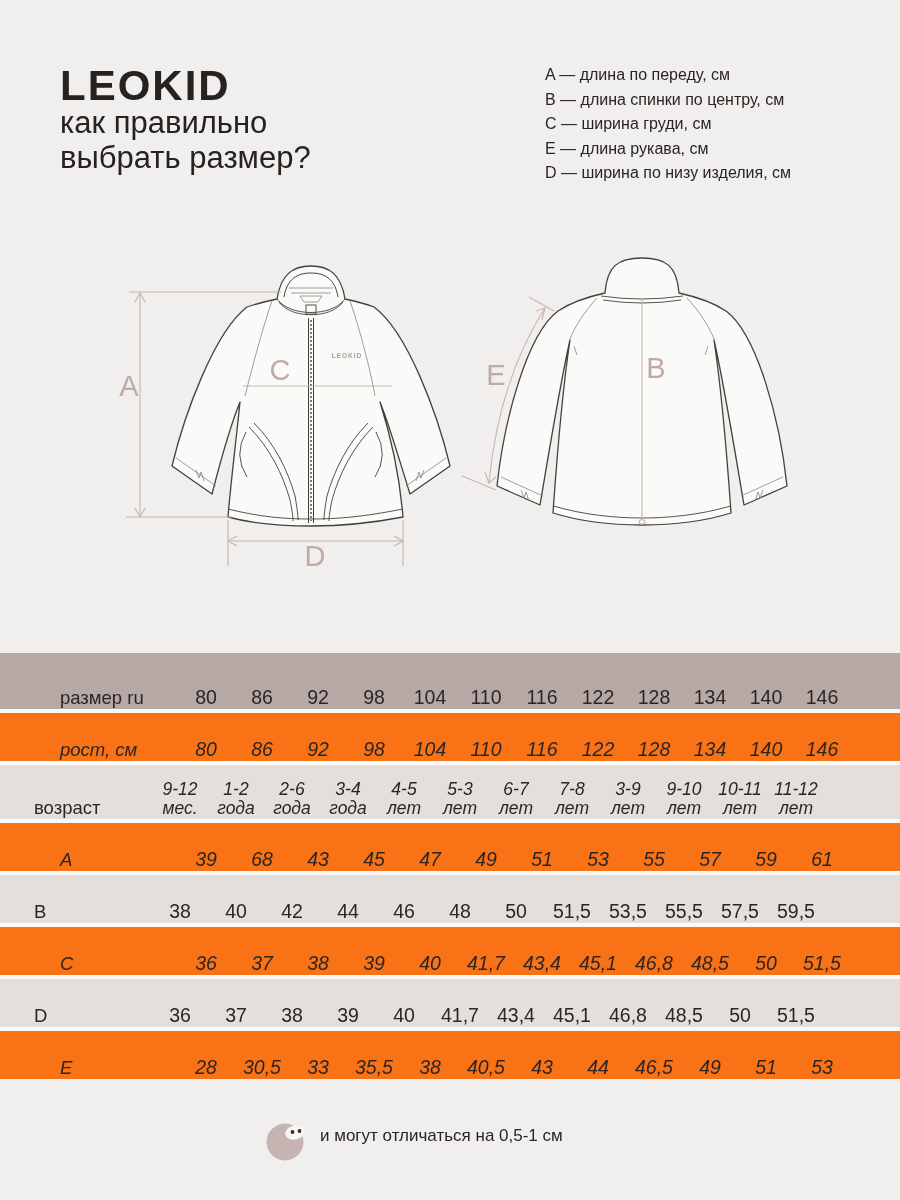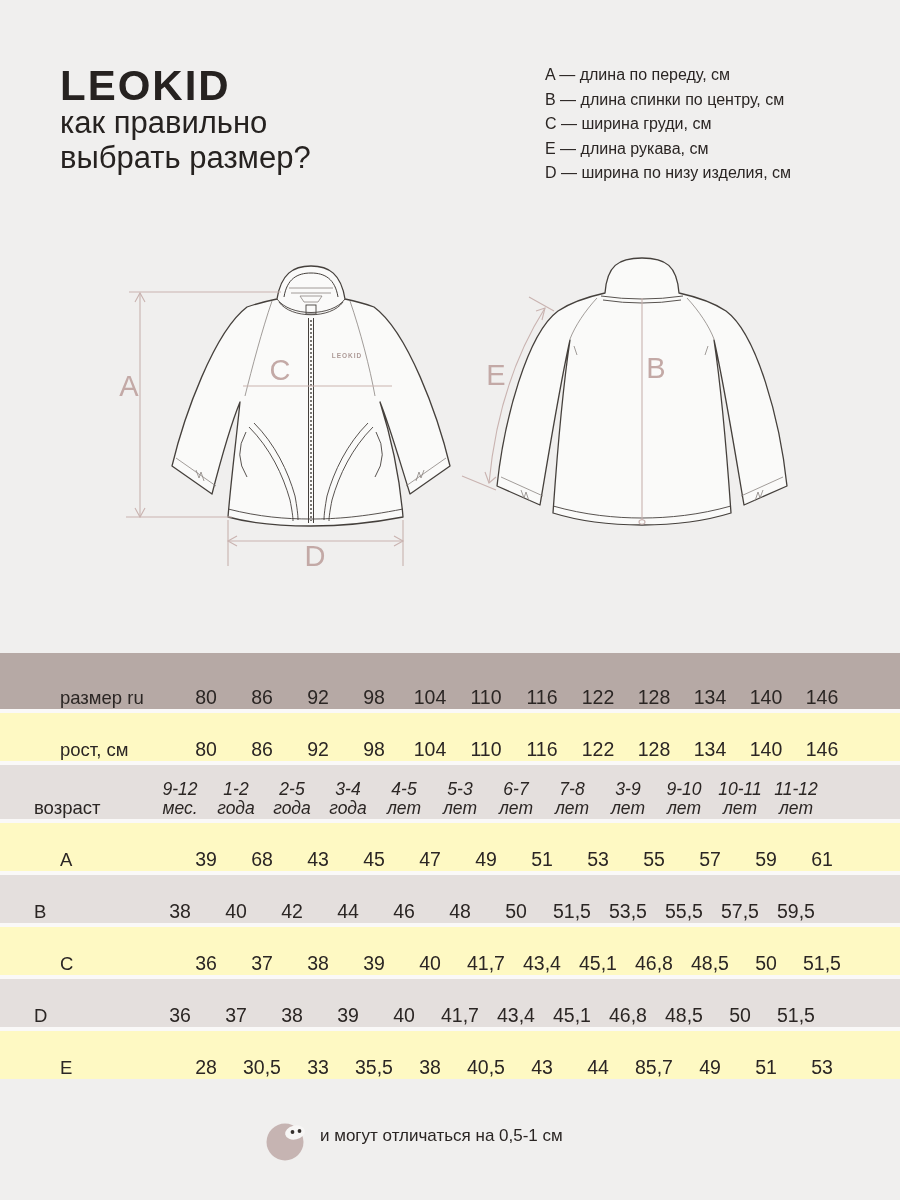--- a/index.html
+++ b/index.html
@@ -12,21 +12,21 @@
   .legend{position:absolute;left:545px;top:63px;font-size:16px;line-height:24.6px;color:#2a2523;}
 
   
   .diagram{position:absolute;left:0;top:0;width:900px;height:620px;}
 
   
   .sizes-table{position:absolute;left:0;top:653px;width:900px;background:#faf9f8;display:flex;flex-direction:column;gap:4px;}
   .trow{display:flex;align-items:flex-end;padding-left:60px;box-sizing:border-box;width:900px;}
   .t-dark{background:#b6a9a5;}
   .t-mid{background:#e4dfdd;padding-left:34px;}
-  .t-light{background:#fef9c3;}
+  .t-light{background:#f97316;font-style:italic;}
   .tlabel{width:118px;font-size:18.5px;color:#2b2624;}
   .tcells{display:flex;}
   .cell{width:56px;text-align:center;font-size:19.5px;line-height:1.12;white-space:pre-line;color:#2b2624;}
   .t-age .cell{font-size:17.5px;font-style:italic;}
 
   
   .footer-icon{position:absolute;left:262px;top:1118px;}
   .footer-note{position:absolute;left:320px;top:1124px;font-size:17px;line-height:23.5px;color:#2a2523;}
 </style>
 </head>
@@ -183,21 +183,21 @@
           <span class="cell">146</span>
         </div>
     </div>
     <div class="trow t-mid t-age" style="height:54px">
       <div class="tlabel">возраст</div>
       <div class="tcells">
           <span class="cell">9-12
 мес.</span>
           <span class="cell">1-2
 года</span>
-          <span class="cell">2-5
+          <span class="cell">2-6
 года</span>
           <span class="cell">3-4
 года</span>
           <span class="cell">4-5
 лет</span>
           <span class="cell">5-3
 лет</span>
           <span class="cell">6-7
 лет</span>
           <span class="cell">7-8
@@ -284,21 +284,21 @@
       <div class="tlabel">E</div>
       <div class="tcells">
           <span class="cell">28</span>
           <span class="cell">30,5</span>
           <span class="cell">33</span>
           <span class="cell">35,5</span>
           <span class="cell">38</span>
           <span class="cell">40,5</span>
           <span class="cell">43</span>
           <span class="cell">44</span>
-          <span class="cell">85,7</span>
+          <span class="cell">46,5</span>
           <span class="cell">49</span>
           <span class="cell">51</span>
           <span class="cell">53</span>
         </div>
     </div>
   </div>
 
   <svg class="footer-icon" width="50" height="50" viewBox="0 0 50 50">
     <circle cx="23" cy="24" r="18.5" fill="#c6b4b2"></circle>
     <ellipse cx="33" cy="14.5" rx="10" ry="7" fill="#f7f6f5" transform="rotate(-12 33 14.5)"></ellipse>

